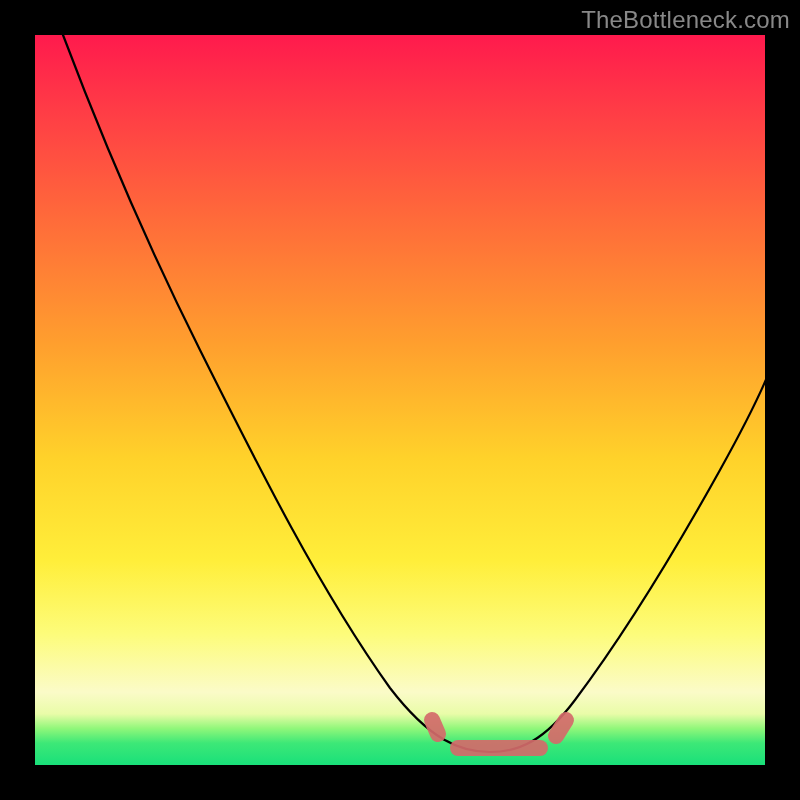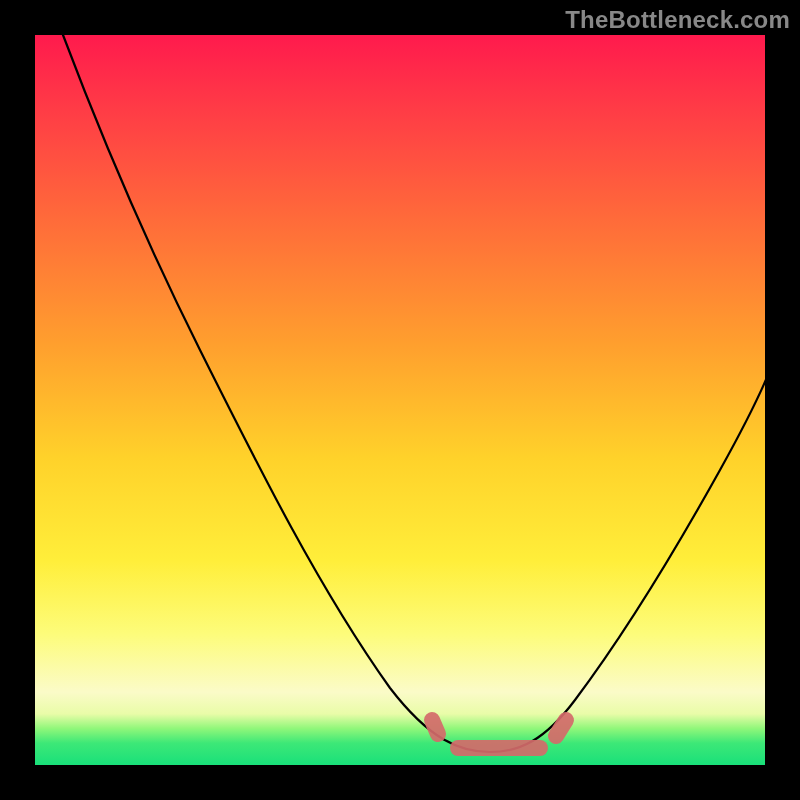--- a/index.html
+++ b/index.html
@@ -41,21 +41,21 @@
       #3de877 97%,
       #19e07a 100%
     );
   }
   .watermark {
     position: absolute;
     top: 6px;
     right: 10px;
     color: #888;
     font-size: 24px;
-    font-weight: 700;
+    font-weight: 400;
     letter-spacing: 0.2px;
     user-select: none;
   }
   svg.overlay {
     position: absolute;
     left: 0;
     top: 0;
     width: 800px;
     height: 800px;
     pointer-events: none;

